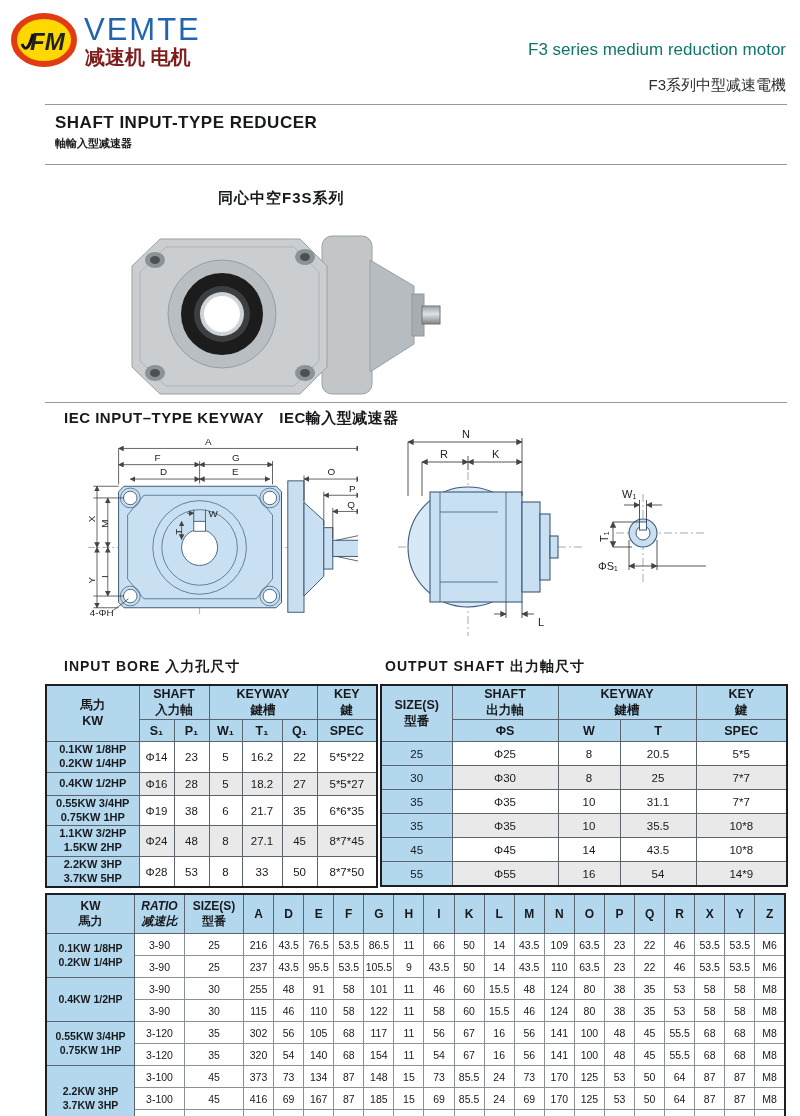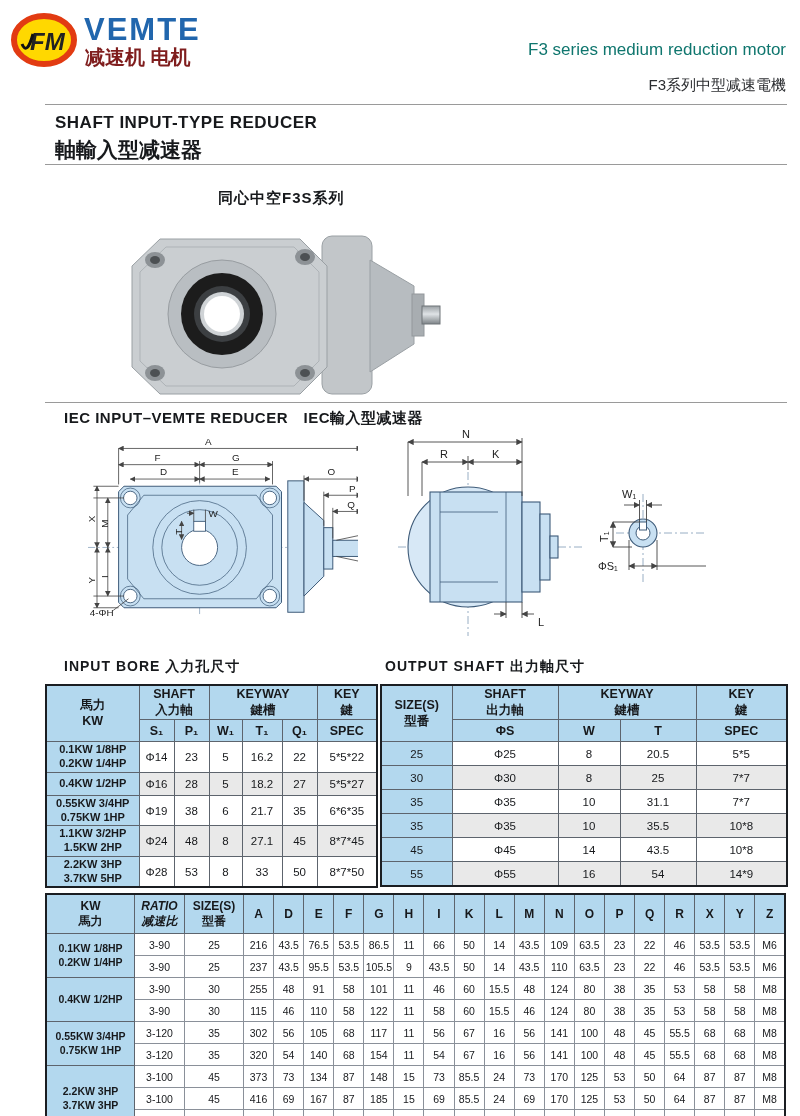--- a/index.html
+++ b/index.html
@@ -3,28 +3,28 @@
 <meta charset="utf-8">
 <style>
   html,body{margin:0;padding:0;background:#fff;}
   .page{position:relative;width:800px;height:1116px;background:#ffffff;overflow:hidden;
         font-family:"Liberation Sans","DejaVu Sans",sans-serif;color:#17191c;}
   .abs{position:absolute;}
   .hr{position:absolute;height:1px;background:#9a9a9a;}
   .b{font-weight:bold;}
   .pre{white-space:pre-line;line-height:1.25;}
   
-  .brand{position:absolute;left:84px;top:12px;font-size:31px;font-weight:bold;color:#2166ad;letter-spacing:2px;}
+  .brand{position:absolute;left:84px;top:12px;font-size:31px;font-weight:normal;color:#2166ad;letter-spacing:2px;}
   .brand-sub{position:absolute;left:85px;top:44px;font-size:20px;font-weight:bold;color:#7f1d1d;}
   .hdr-right{position:absolute;right:14px;top:40px;text-align:right;}
   .hdr-right .en{font-size:17px;color:#0f766e;}
   .hdr-right .zh{font-size:15px;color:#2b2d30;margin-top:16px;}
   
   .h1{position:absolute;left:55px;top:113px;font-size:17px;font-weight:bold;letter-spacing:.5px;}
-  .h1zh{position:absolute;left:55px;top:136px;font-size:21px;font-weight:bold;}
+  .h1zh{position:absolute;left:55px;top:136px;font-size:11px;font-weight:bold;}
   .series{position:absolute;left:218px;top:189px;font-size:15px;font-weight:bold;letter-spacing:1px;}
   .iec{position:absolute;left:64px;top:409px;font-size:15px;font-weight:bold;letter-spacing:.5px;}
   .tbl-h{position:absolute;top:658px;font-size:14px;font-weight:bold;letter-spacing:1px;}
   
   table{border-collapse:collapse;table-layout:fixed;background:#fff;}
   .dtable{position:absolute;border:2px solid #1b1e22;}
   .dtable th,.dtable td{border:1px solid #5d646d;text-align:center;vertical-align:middle;padding:1px 1px;}
   .dtable th{background:#b3d8ee;font-weight:bold;}
   .pcol{background:#b3d8ee;}
   #input-table{left:45px;top:684px;width:331px;font-size:11.5px;}
@@ -100,21 +100,21 @@
       <ellipse cx="183" cy="33" rx="10" ry="8" fill="#8d9296"></ellipse>
         <ellipse cx="183" cy="33" rx="5" ry="4" fill="#4c5053"></ellipse>
       <ellipse cx="33" cy="149" rx="10" ry="8" fill="#8d9296"></ellipse>
         <ellipse cx="33" cy="149" rx="5" ry="4" fill="#4c5053"></ellipse>
       <ellipse cx="183" cy="149" rx="10" ry="8" fill="#8d9296"></ellipse>
         <ellipse cx="183" cy="149" rx="5" ry="4" fill="#4c5053"></ellipse>
     </g>
   </svg>
 
   <div class="hr" style="left:45px;top:402px;width:742px;"></div>
-  <div class="iec">IEC INPUT–VEMTE REDUCER　IEC輸入型减速器</div>
+  <div class="iec">IEC INPUT–TYPE KEYWAY　IEC輸入型减速器</div>
 
   <svg class="abs" style="left:88px;top:432px;" width="270" height="185" viewBox="0 0 300 205">
     <defs>
       <marker id="ar1" viewBox="0 0 10 10" refX="9" refY="5" markerWidth="7" markerHeight="7" orient="auto-start-reverse">
         <path d="M0,0L10,5L0,10z" fill="#444"></path>
       </marker>
     </defs>
     <line class="cl" x1="0" y1="128" x2="318" y2="128"></line>
     <line class="cl" x1="124" y1="50" x2="124" y2="205"></line>
     <polygon class="part" points="40,60 209,60 215,66 215,189 209,195 40,195 34,189 34,66"></polygon>

